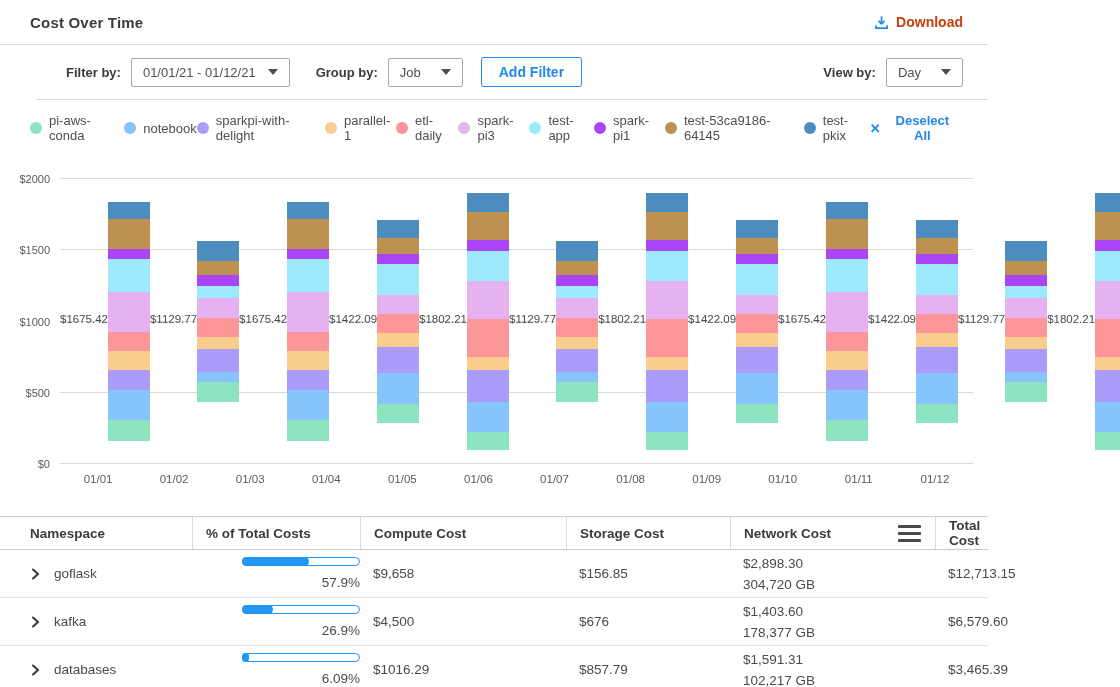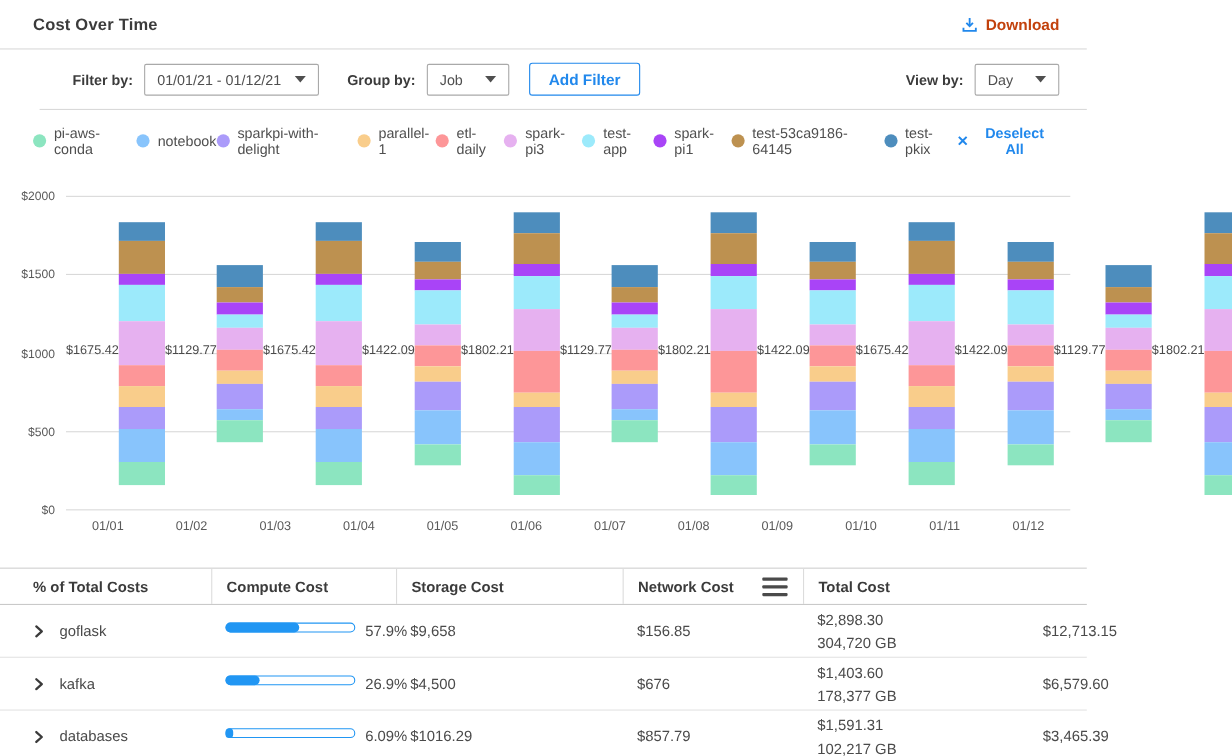--- a/index.html
+++ b/index.html
@@ -61,21 +61,21 @@
     height:100%; }
   .th:not(:first-child) { border-left:1px solid #dcdcdc; padding-left:13px; }
   .menu-icon { margin-left:auto; margin-right:14px; display:inline-flex; flex-direction:column;
     gap:4px; cursor:pointer; }
   .menu-icon i { display:block; width:23px; height:3px; background:#4a4a4a; border-radius:1px; }
   .t-row { height:48px; align-items:center; border-bottom:1px solid #e3e3e3; }
   .td { font-size:13.5px; color:#4a4a4a; }
   .td:not(:first-child) { padding-left:13px; }
   .ns-cell { display:flex; align-items:center; gap:13px; }
   .row-chevron { display:flex; align-items:center; cursor:pointer; }
-  .pct-cell { display:flex; align-items:flex-start; gap:9px; }
+  .pct-cell { display:flex; align-items:flex-end; gap:9px;flex-direction:column; }
   .progress { width:118px; height:9px; border:1px solid #2196f3; border-radius:6px; position:relative;
     background:#fff; flex:0 0 auto; }
   .progress-fill { position:absolute; left:-1px; top:-1px; bottom:-1px; border-radius:6px; background:#2196f3; }
   .net-line { line-height:21px; }
 </style>
 </head>
 <body>
 
 <div class="app">
 
@@ -368,20 +368,23 @@
         <div class="xlabel">01/09</div>
         <div class="xlabel">01/10</div>
         <div class="xlabel">01/11</div>
         <div class="xlabel">01/12</div>
       </div>
   </div>
 
   <div class="cost-table">
     <div class="t-grid t-header">
         <div class="th">
+          <span>Namespace</span>
+        </div>
+        <div class="th">
           <span>% of Total Costs</span>
         </div>
         <div class="th">
           <span>Compute Cost</span>
         </div>
         <div class="th">
           <span>Storage Cost</span>
         </div>
         <div class="th">
           <span>Network  Cost</span>

